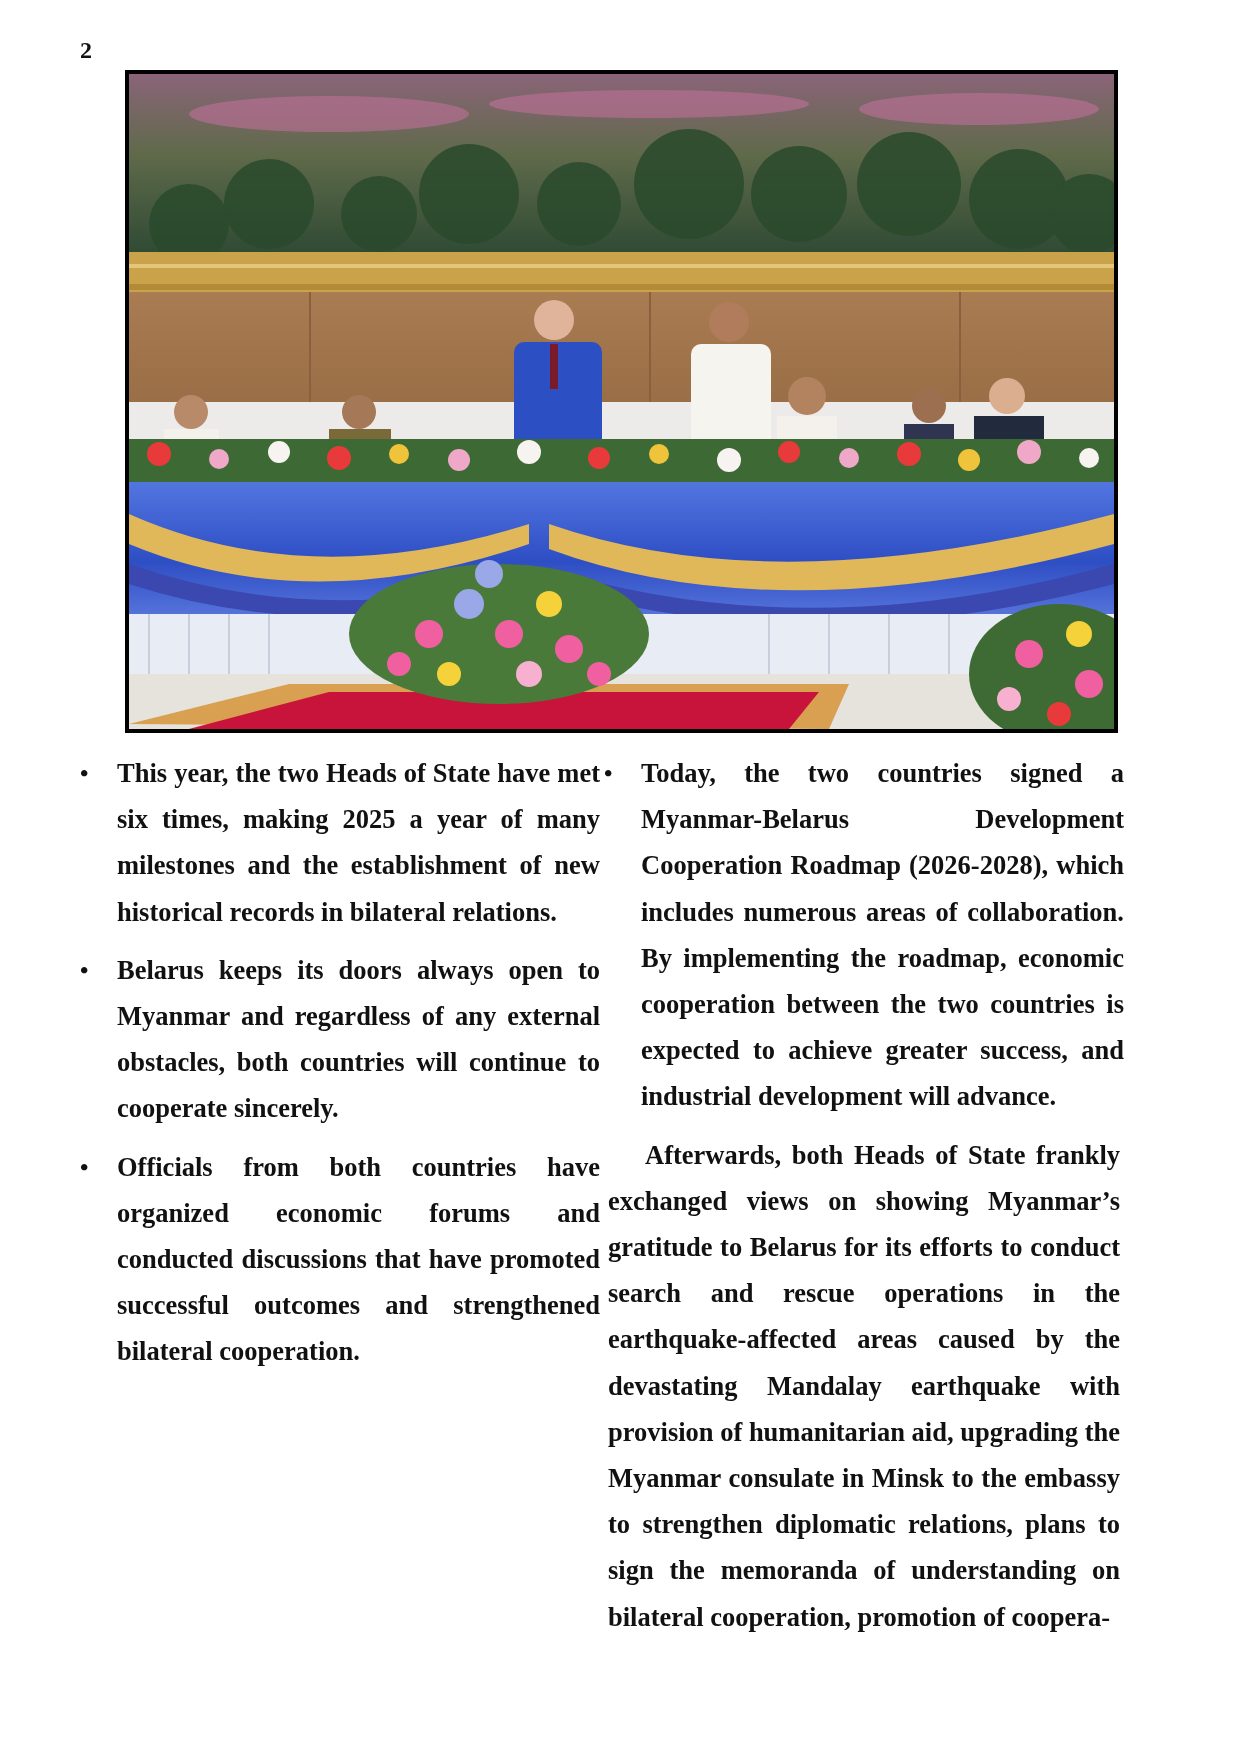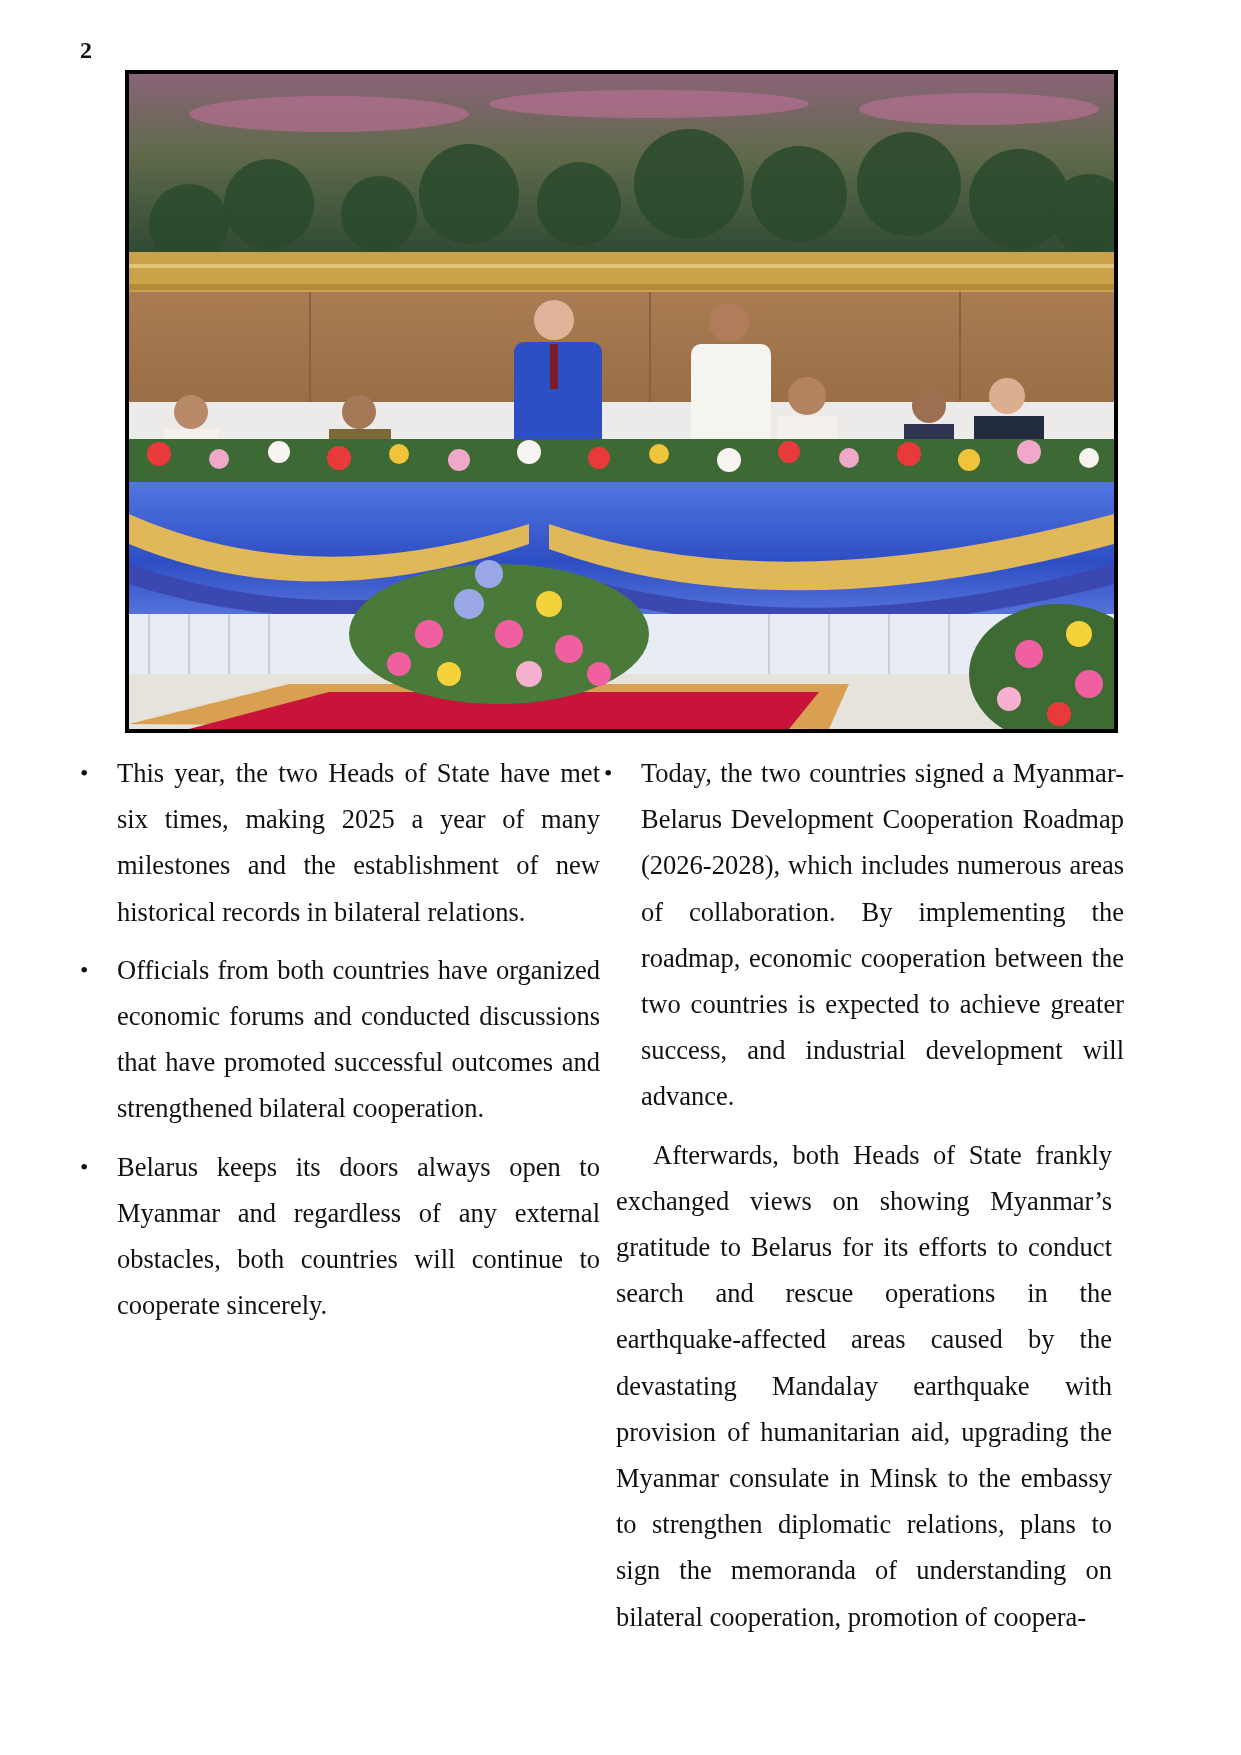--- a/index.html
+++ b/index.html
@@ -4,26 +4,26 @@
 <style>
   html, body { margin: 0; padding: 0; background: #ffffff; }
   body { width: 1241px; height: 1755px; position: relative; overflow: hidden;
          font-family: "Liberation Serif", "DejaVu Serif", serif; color: #111; }
   .page-number { position: absolute; left: 80px; top: 36px; font-weight: bold;
                  font-size: 24px; line-height: 28px; }
   .photo { position: absolute; left: 125px; top: 70px; width: 985px; height: 655px;
            border: 4px solid #000; overflow: hidden; background: #6b5a4a; }
   .photo svg { display: block; width: 100%; height: 100%; }
   .col { position: absolute; top: 750px; width: 480px; font-size: 26.5px;
-         line-height: 46.2px; text-align: justify; }
+         line-height: 46.2px; text-align: justify; font-weight: bold; }
   .col-left { left: 80px; width: 520px; }
   .col-right { left: 604px; width: 520px; }
   .bullet { position: relative; padding-left: 37px; margin: 0 0 12px 0; }
   .bullet::before { content: "\2022"; position: absolute; left: 0; top: 0; font-size: 24px; }
-  .para { text-indent: 37px; margin: 12px; }
+  .para { text-indent: 37px; margin: 4px; }
   .col-right .para { padding-left: 0; }
 </style>
 </head>
 <body>
 
 <div class="page-number">2</div>
 
 <div class="photo">
   <svg viewBox="0 0 985 655" preserveAspectRatio="none">
     <defs>
@@ -153,20 +153,20 @@
         <circle cx="950" cy="560" r="13" fill="#f6d23a"></circle>
       <circle cx="960" cy="610" r="14" fill="#f060a0"></circle>
         <circle cx="880" cy="625" r="12" fill="#f8b0d0"></circle>
       <circle cx="930" cy="640" r="12" fill="#e83a3a"></circle>
     </g>
   </svg>
 </div>
 
 <div class="col col-left">
   <p class="bullet">This year, the two Heads of State have met six times, making 2025 a year of many milestones and the establishment of new historical records in bilateral relations.</p>
+  <p class="bullet">Belarus keeps its doors always open to Myanmar and regardless of any external obstacles, both countries will continue to cooperate sincerely.</p>
   <p class="bullet">Officials from both countries have organized economic forums and conducted discussions that have promoted successful outcomes and strengthened bilateral cooperation.</p>
-  <p class="bullet">Belarus keeps its doors always open to Myanmar and regardless of any external obstacles, both countries will continue to cooperate sincerely.</p>
 </div>
 
 <div class="col col-right">
   <p class="bullet">Today, the two countries signed a Myanmar-Belarus Development Cooperation Roadmap (2026-2028), which includes numerous areas of collaboration. By implementing the roadmap, economic cooperation between the two countries is expected to achieve greater success, and industrial development will advance.</p>
   <p class="para">Afterwards, both Heads of State frankly exchanged views on showing Myanmar’s gratitude to Belarus for its efforts to conduct search and rescue operations in the earthquake-affected areas caused by the devastating Mandalay earthquake with provision of humanitarian aid, upgrading the Myanmar consulate in Minsk to the embassy to strengthen diplomatic relations, plans to sign the memoranda of understanding on bilateral cooperation, promotion of coopera-</p>
 </div>
 
 </body></html>

